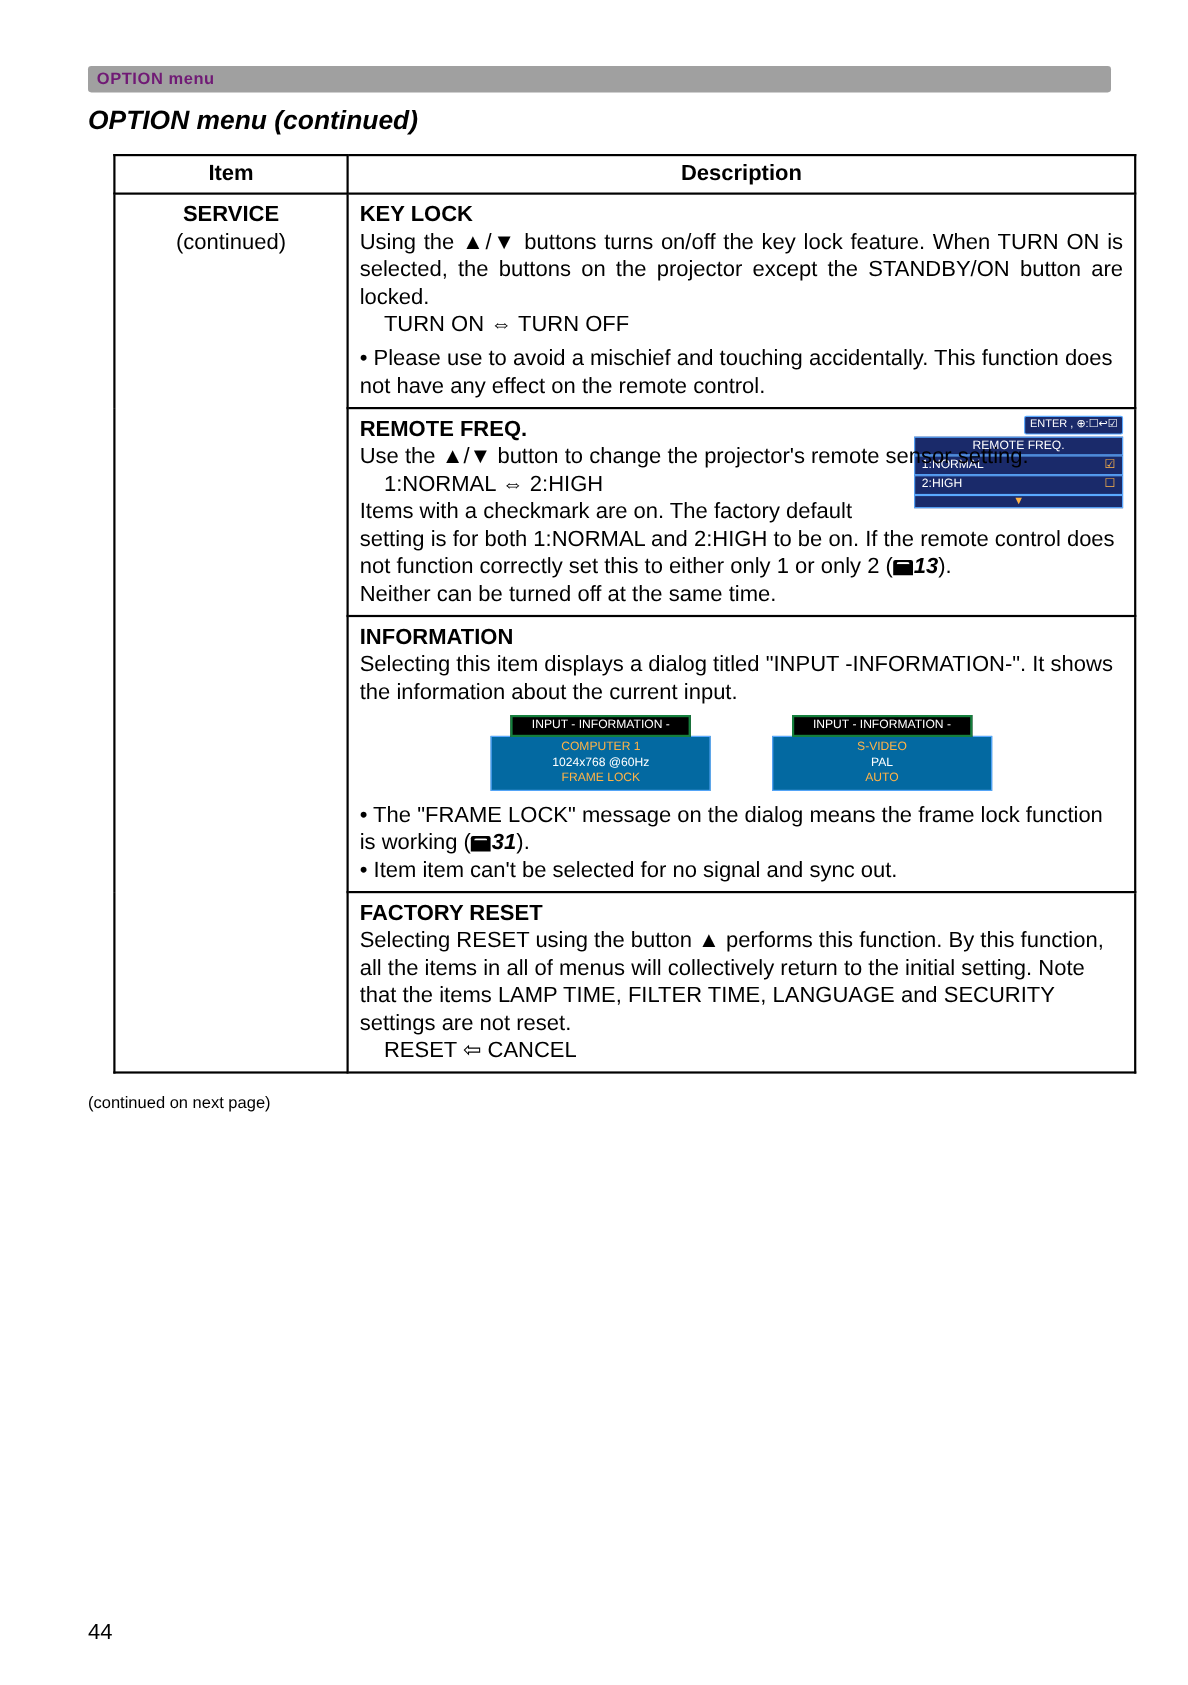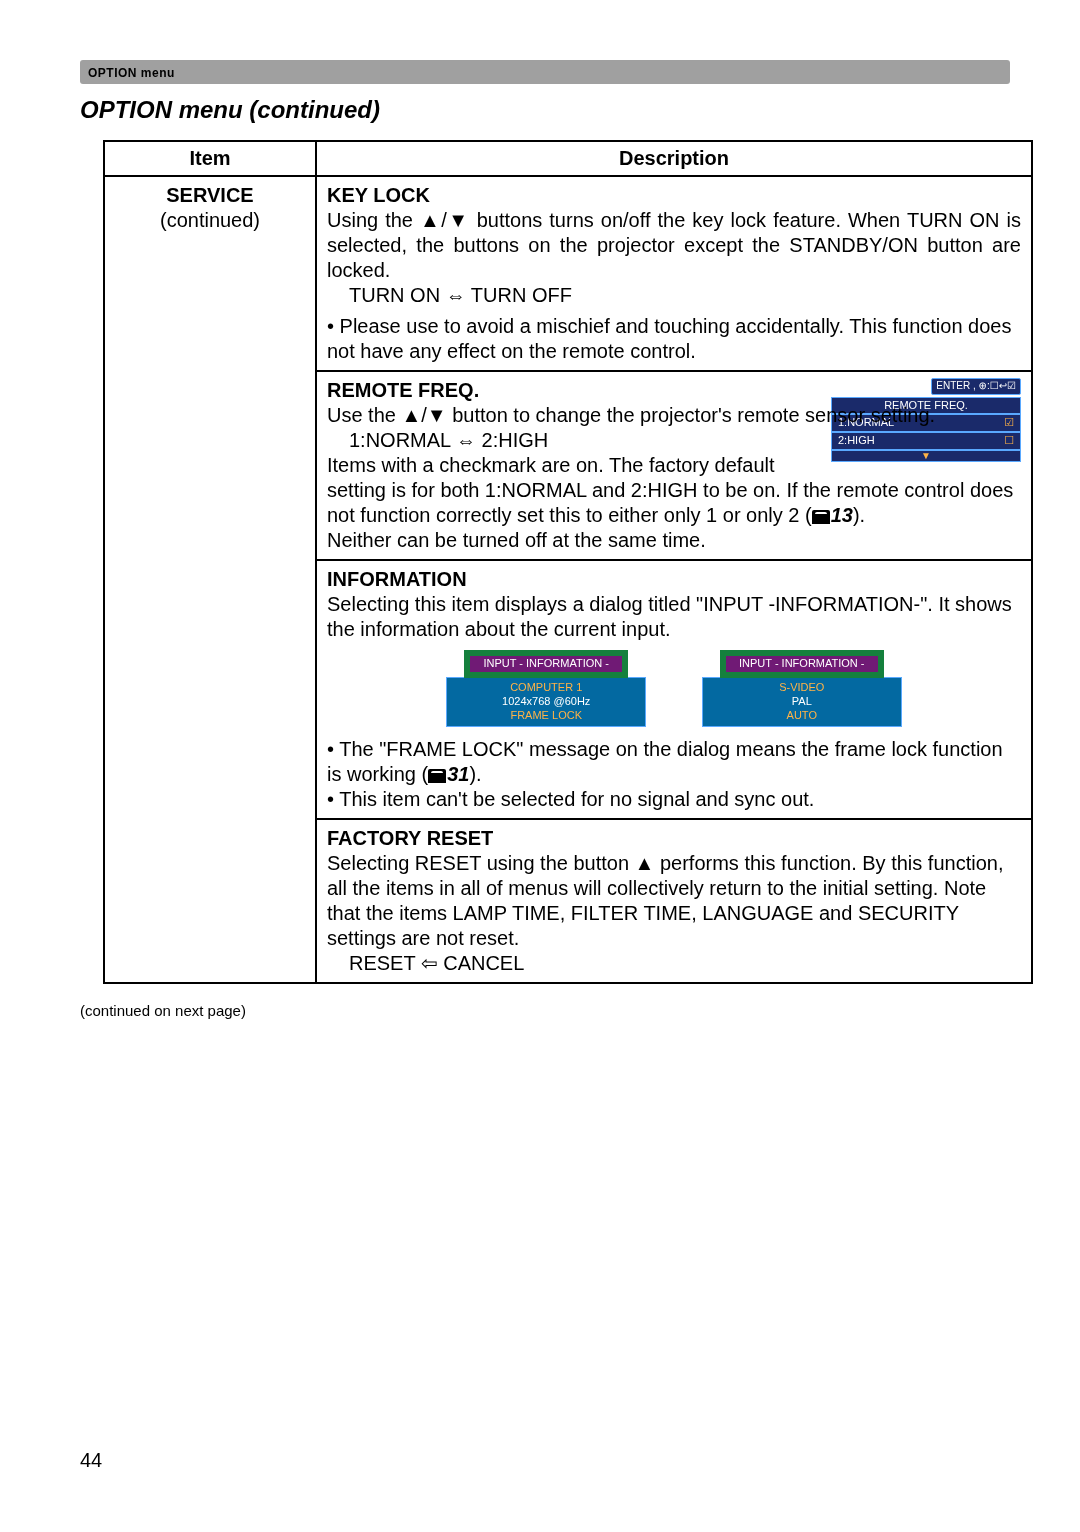--- a/index.html
+++ b/index.html
@@ -15,23 +15,23 @@
   .page {
     padding: 60px 70px 0 80px;
   }
   .header-bar {
     background: #a0a0a0;
     border-radius: 3px;
     padding: 3px 8px;
     margin-bottom: 12px;
   }
   .header-label {
-    color: #000000;
+    color: #701a75;
     font-weight: bold;
-    font-size: 12px;
+    font-size: 15px;
     letter-spacing: 0.5px;
   }
   .section-title {
     font-weight: bold;
     font-style: italic;
     font-size: 24px;
     margin: 10px 0 16px 0;
   }
   table.main {
     border-collapse: collapse;
@@ -111,22 +111,22 @@
   }
   .osd-info {
     display: inline-block;
     vertical-align: top;
     width: 200px;
     margin: 0 25px;
     font-size: 11px;
     color: #fff;
   }
   .osd-info .head {
-    background: #701a75;
-    border: 6px solid #15803d;
+    background: #000000;
+    border: 2px solid #15803d;
     padding: 1px 4px;
     text-align: center;
     margin: 0 18px -1px 18px;
     position: relative;
     z-index: 1;
   }
   .osd-info .body {
     background: #0369a1;
     border: 1px solid #5aa9ff;
     padding: 2px 6px 3px 6px;
@@ -152,21 +152,21 @@
     width: 12px; height: 8px;
     border-top: 2px solid #fff;
     border-radius: 2px 2px 0 0;
   }
   .ref { font-style: italic; font-weight: bold; }
 
   .footer-note { font-size: 15px; margin-top: 18px; }
   .page-num {
     position: absolute;
     left: 80px;
-    bottom: 60px;
+    bottom: 36px;
     font-size: 20px;
     text-align: right;
   }
   .clearfix::after { content:""; display:block; clear:both; }
 </style>
 </head>
 <body>
 
 <div class="page">
   <div class="header-bar">
@@ -238,21 +238,21 @@
             <div class="head">INPUT - INFORMATION -</div>
             <div class="body">
               <div class="orange">S-VIDEO</div>
               <div>PAL</div>
               <div class="orange">AUTO</div>
             </div>
           </div>
         </div>
 
         <span>• The "FRAME LOCK" message on the dialog means the frame lock function is working (</span><span class="book-icon"></span><span class="ref">31</span><span>).</span><br>
-        <span>• This item can't be selected for no signal and sync out.</span>
+        <span>• Item item can't be selected for no signal and sync out.</span>
       </td>
     </tr>
 
     <tr>
       <td class="desc-block">
         <span class="title">FACTORY RESET</span><br>
         <span>Selecting RESET using the button ▲ performs this function. By this function, all the items in all of menus will collectively return to the initial setting. Note that the items LAMP TIME, FILTER TIME, LANGUAGE and SECURITY settings are not reset.</span><br>
         <span class="indent arrows">RESET ⇦ CANCEL</span>
       </td>
     </tr>

